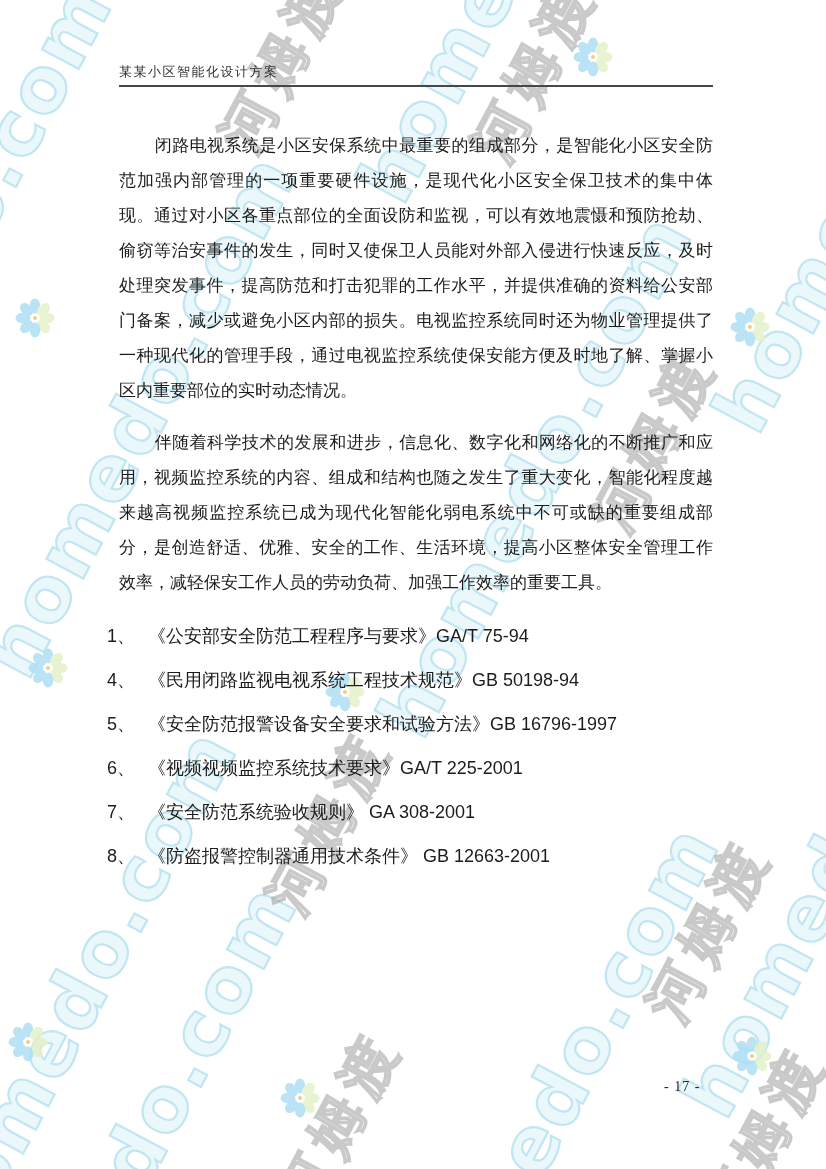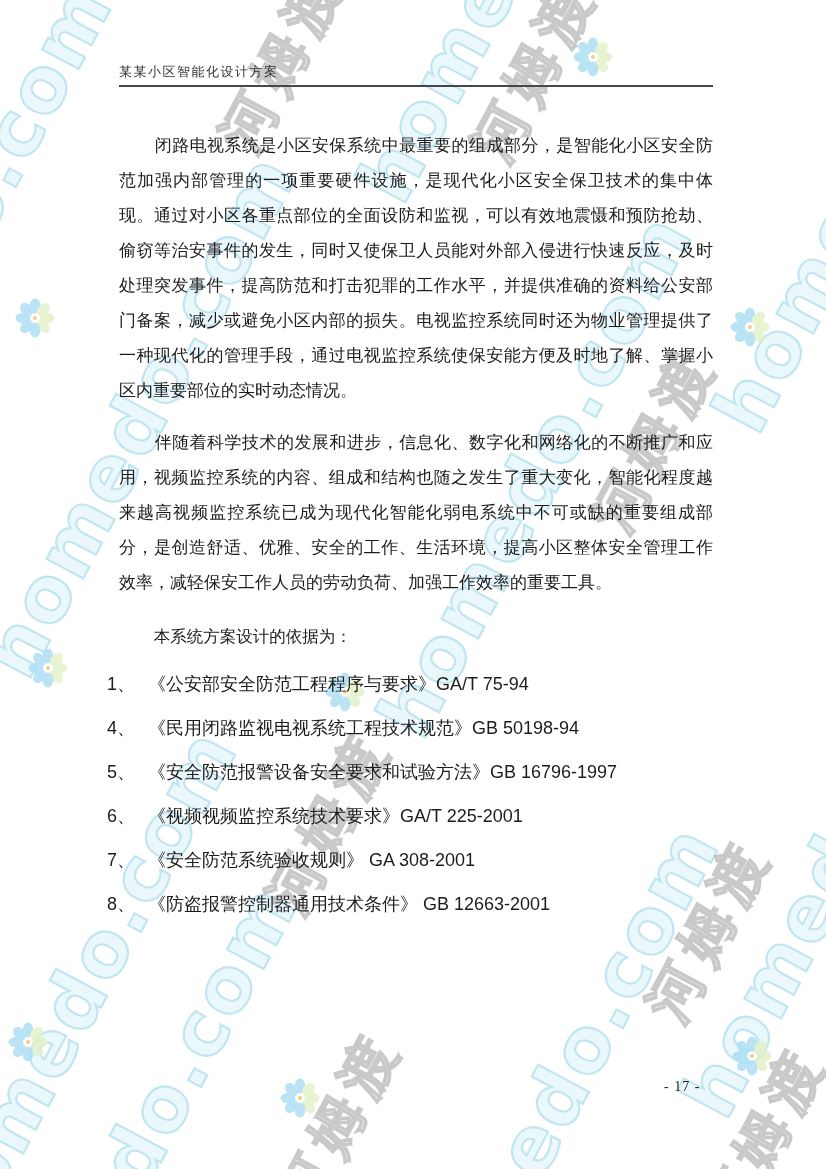--- a/index.html
+++ b/index.html
@@ -140,21 +140,20 @@
 
   <div class="content">
     <div class="doc-header">某某小区智能化设计方案</div>
     <div class="header-rule"></div>
 
 
     <p class="body-para first">闭路电视系统是小区安保系统中最重要的组成部分，是智能化小区安全防范加强内部管理的一项重要硬件设施，是现代化小区安全保卫技术的集中体现。通过对小区各重点部位的全面设防和监视，可以有效地震慑和预防抢劫、偷窃等治安事件的发生，同时又使保卫人员能对外部入侵进行快速反应，及时处理突发事件，提高防范和打击犯罪的工作水平，并提供准确的资料给公安部门备案，减少或避免小区内部的损失。电视监控系统同时还为物业管理提供了一种现代化的管理手段，通过电视监控系统使保安能方便及时地了解、掌握小区内重要部位的实时动态情况。</p>
     <p class="body-para">伴随着科学技术的发展和进步，信息化、数字化和网络化的不断推广和应用，视频监控系统的内容、组成和结构也随之发生了重大变化，智能化程度越来越高视频监控系统已成为现代化智能化弱电系统中不可或缺的重要组成部分，是创造舒适、优雅、安全的工作、生活环境，提高小区整体安全管理工作效率，减轻保安工作人员的劳动负荷、加强工作效率的重要工具。</p>
 
 
-    <p class="lead-in">本系统方案设计的依据为：</p>
 
     <ul class="refs">
       <li><span class="ref-no">1、</span><span>《公安部安全防范工程程序与要求》GA/T 75-94</span></li>
       <li><span class="ref-no">4、</span><span>《民用闭路监视电视系统工程技术规范》GB 50198-94</span></li>
       <li><span class="ref-no">5、</span><span>《安全防范报警设备安全要求和试验方法》GB 16796-1997</span></li>
       <li><span class="ref-no">6、</span><span>《视频视频监控系统技术要求》GA/T 225-2001</span></li>
       <li><span class="ref-no">7、</span><span>《安全防范系统验收规则》 GA 308-2001</span></li>
       <li><span class="ref-no">8、</span><span>《防盗报警控制器通用技术条件》 GB 12663-2001</span></li>
     </ul>
   </div>

